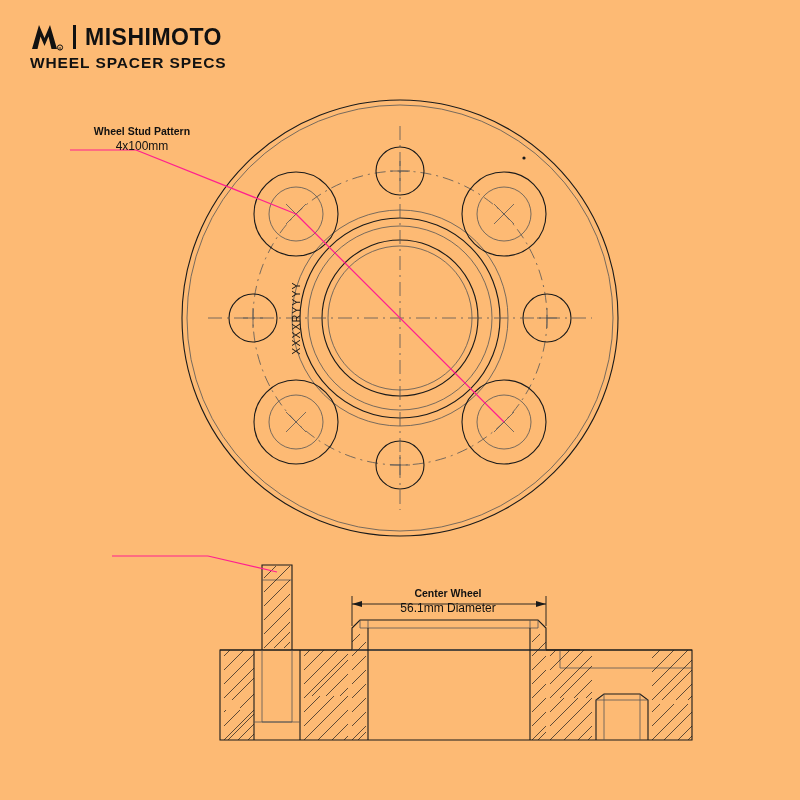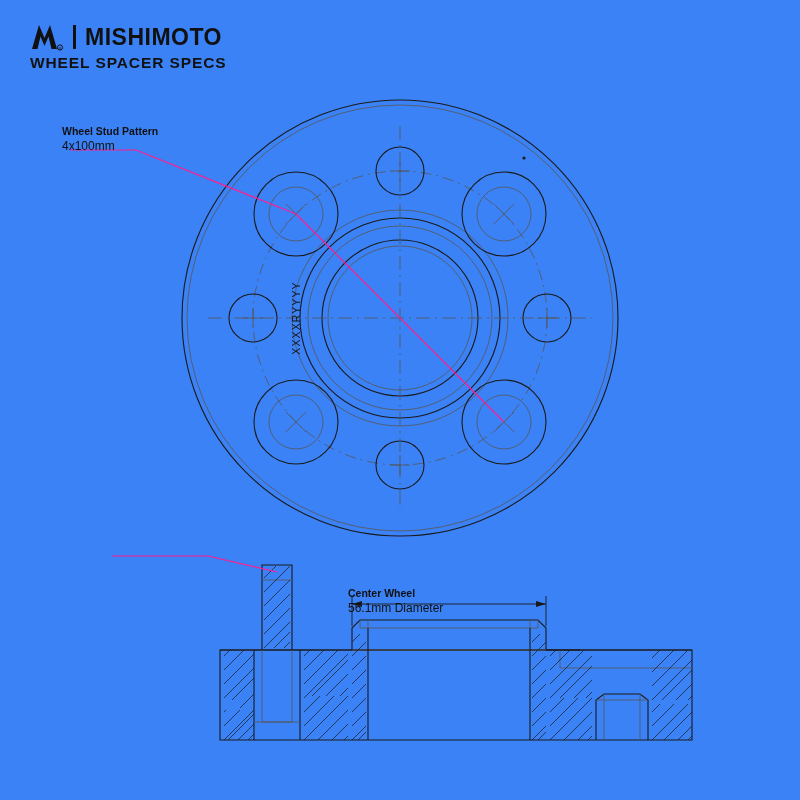--- a/index.html
+++ b/index.html
@@ -7,21 +7,21 @@
     padding: 0;
     background: #ffffff;
   }
   body {
     font-family: "Liberation Sans", sans-serif;
   }
   #page {
     position: relative;
     width: 800px;
     height: 800px;
-    background: #3b82f6;
+    background: #fdba74;
     overflow: hidden;
   }
 
   
   #header {
     position: absolute;
     left: 30px;
     top: 22px;
     width: 420px;
   }
@@ -64,20 +64,21 @@
     position: absolute;
     left: 0;
     top: 0;
     width: 800px;
     height: 800px;
   }
 
   
   .callout {
     position: absolute;
+    text-align: center;
     color: #111111;
     line-height: 1.35;
   }
   .callout .title {
     font-size: 10.5px;
     font-weight: bold;
     white-space: nowrap;
   }
   .callout .value {
     font-size: 12px;

